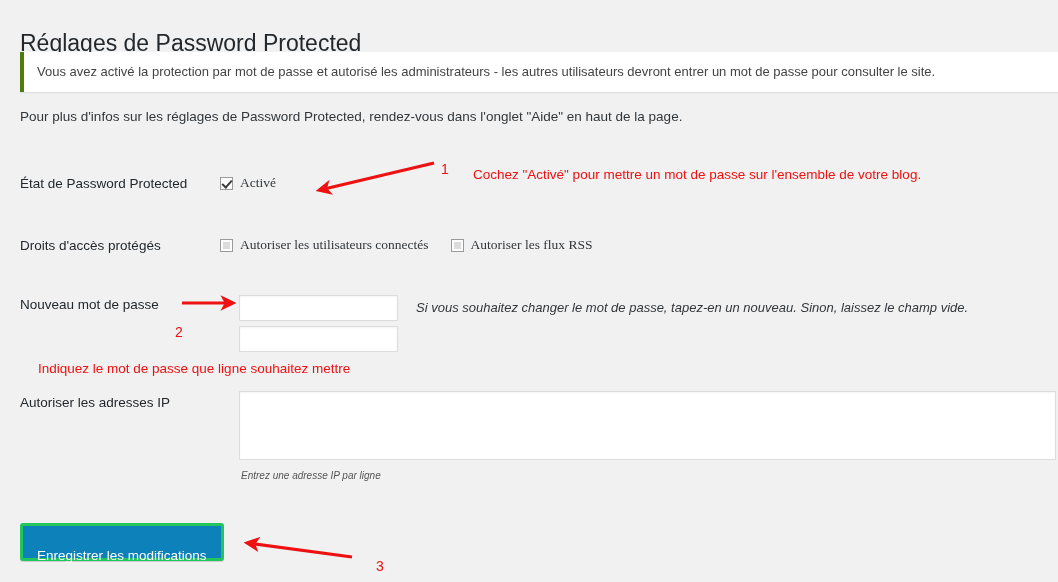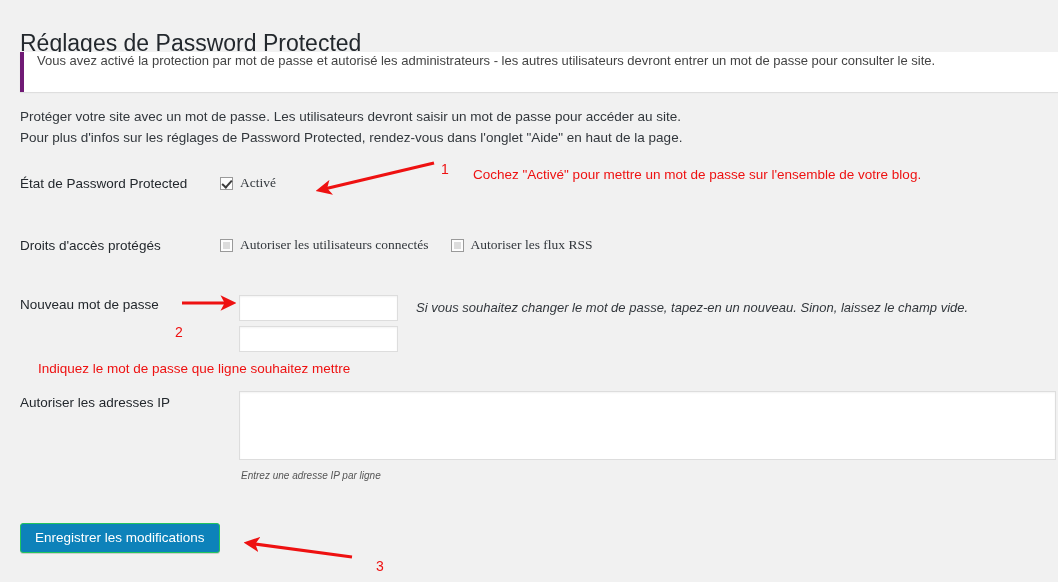--- a/index.html
+++ b/index.html
@@ -34,24 +34,25 @@
   }
 
   
   .notice {
     position: absolute;
     left: 20px;
     top: 52px;
     width: 1038px;
     height: 40px;
     background: #ffffff;
-    border-left: 4px solid #701a75;
+    border-left: 4px solid #4d7c0f;
     box-sizing: border-box;
     box-shadow: 0 1px 1px 0 rgba(0,0,0,.08);
     display: flex;
+    align-items: center;
   }
   .notice-text {
     font-size: 13px;
     color: #444;
     padding-left: 13px;
     line-height: 18px;
     white-space: nowrap;
   }
 
   
@@ -194,26 +195,26 @@
   }
 
   
   .submit-wrap {
     position: absolute;
     left: 20px;
     top: 523px;
   }
   .submit-btn {
     background: #0d82ba;
-    border: 1px solid #22c55e;
+    border: 3px solid #22c55e;
     border-radius: 3px;
     color: #fff;
     font-family: "Liberation Sans", sans-serif;
     font-size: 13.5px;
-    padding: 0 14px;
+    padding: 16px 14px;
     height: 30px;
     line-height: 28px;
     cursor: pointer;
     box-shadow: 0 1px 0 rgba(0,0,0,.15);
     white-space: nowrap;
   }
 
   
   .anno-text {
     position: absolute;
@@ -243,21 +244,20 @@
 
 <div class="page">
 
   <h1 class="page-title">Réglages de Password Protected</h1>
 
   <div class="notice">
     <div class="notice-text">Vous avez activé la protection par mot de passe et autorisé les administrateurs - les autres utilisateurs devront entrer un mot de passe pour consulter le site.</div>
   </div>
 
   <div class="intro">
-    <div>Protéger votre site avec un mot de passe. Les utilisateurs devront saisir un mot de passe pour accéder au site.</div>
     <div>Pour plus d'infos sur les réglages de Password Protected, rendez-vous dans l'onglet "Aide" en haut de la page.</div>
   </div>
 
   <div class="form-table">
 
     <div class="row" style="height:62px;">
       <div class="row-label">État de Password Protected</div>
       <div class="row-field">
         <div class="cb-group">
           <label class="cb-item">

